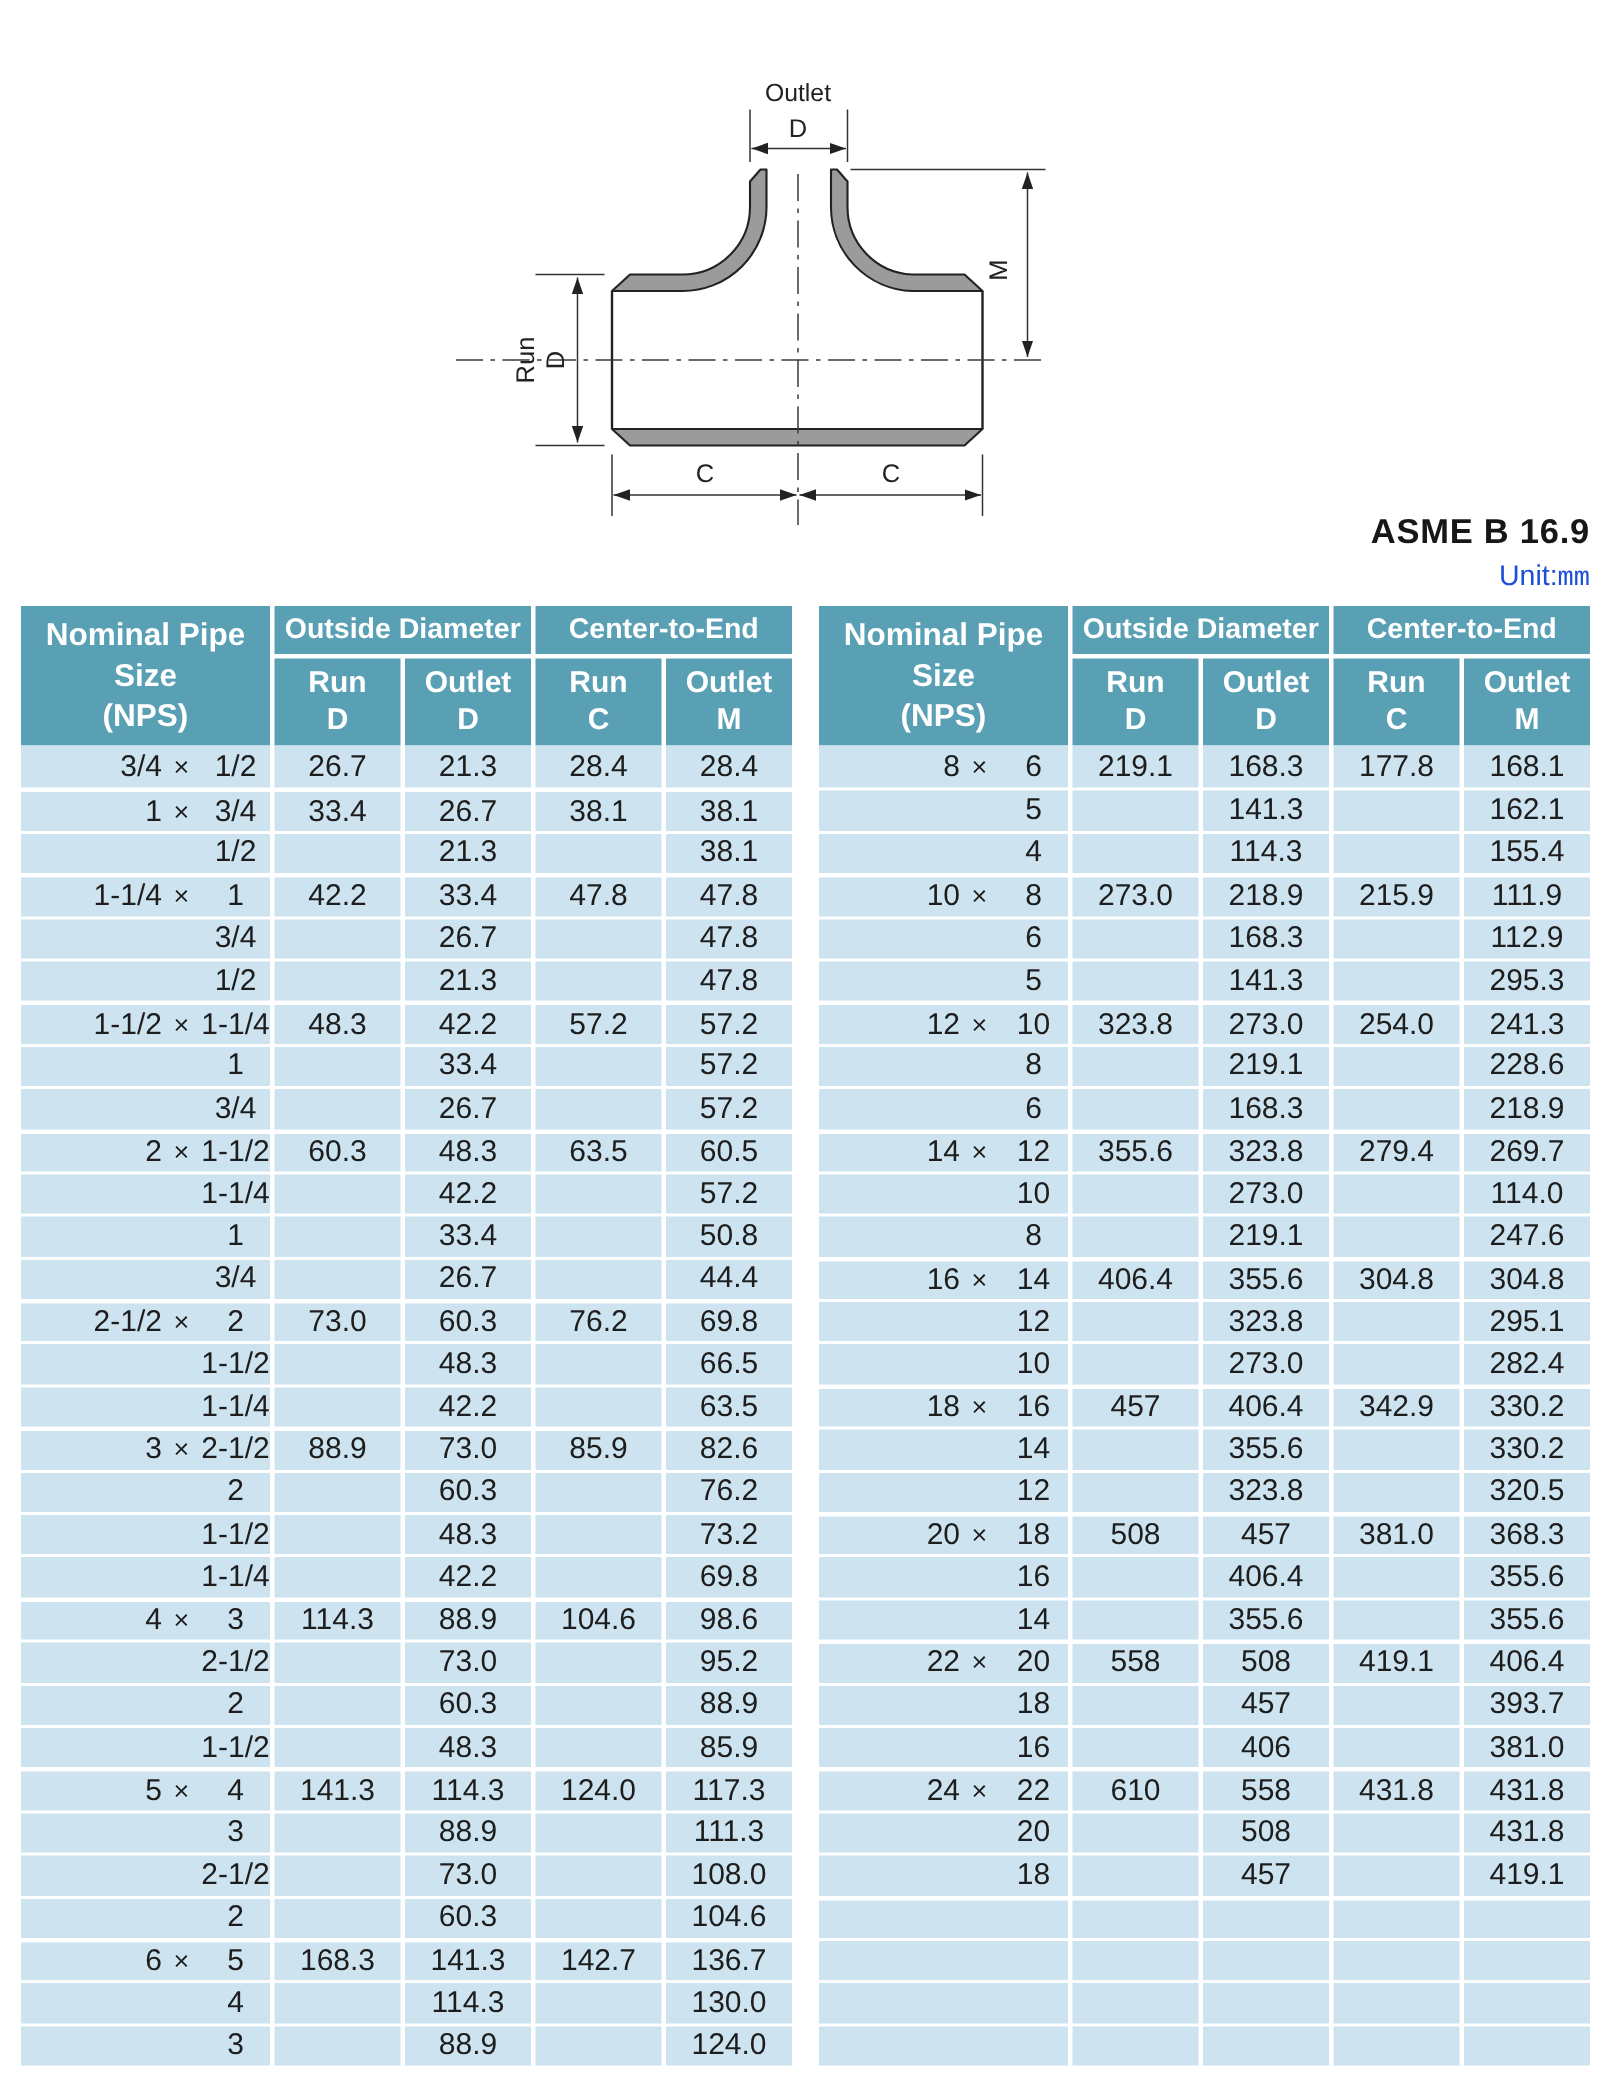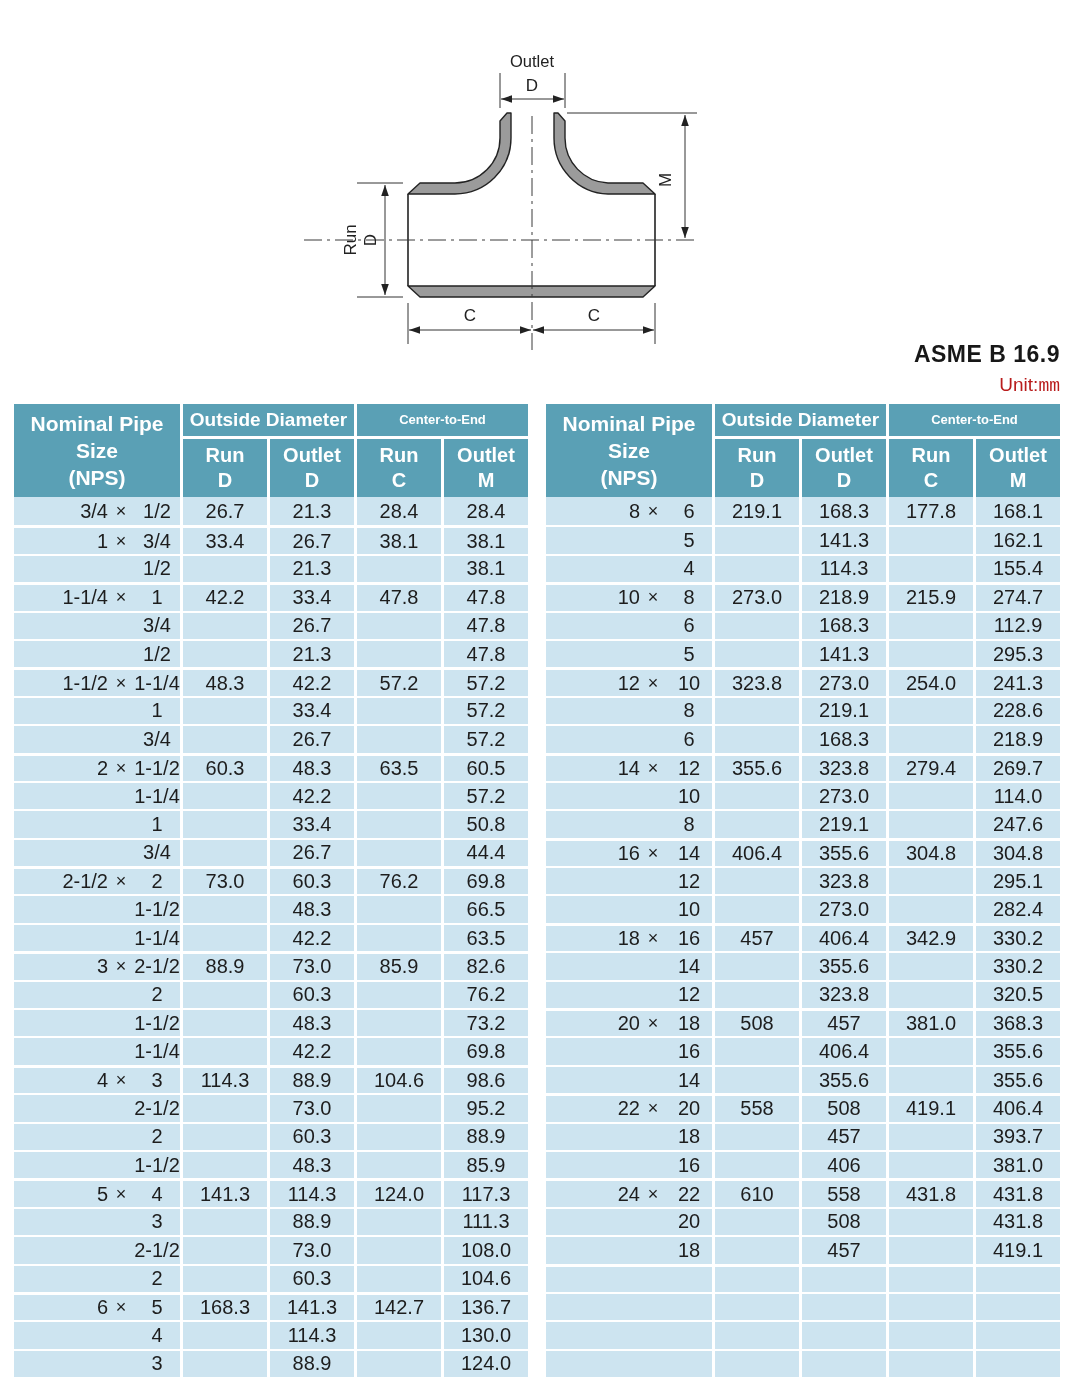--- a/index.html
+++ b/index.html
@@ -12,41 +12,41 @@
   body{
     width:1074px;height:1394px;background:#ffffff;position:relative;
     font-family:"Liberation Sans", sans-serif;color:var(--ink);
   }
   .diagram{position:absolute;left:0;top:0;}
   .std-title{
     position:absolute;top:341px;right:14px;font-size:23px;font-weight:bold;
     letter-spacing:0.5px;color:#171717;margin-left:15px;
   }
   .unit-note{
-    position:absolute;top:374px;right:14px;font-size:19px;color:#b91c1c;
+    position:absolute;top:374px;right:14px;font-size:19px;color:#1d4ed8;
   }
   .unit-note .unit-val{font-family:"Liberation Mono","DejaVu Sans Mono",monospace;font-size:18px;}
   .tables{
     position:absolute;top:404px;left:14px;display:flex;gap:18px;
   }
   .dim-table{width:514px;}
   .thead{
     display:grid;
     grid-template-columns:166px 84px 84px 84px 84px;
     grid-template-rows:32px 58px;
     column-gap:3px;row-gap:3px;
   }
   .hcell{
     background:var(--header-bg);color:#ffffff;font-weight:bold;
     display:flex;flex-direction:column;align-items:center;justify-content:center;
     text-align:center;line-height:1.2;
   }
   .h-nps{grid-column:1;grid-row:1/3;font-size:21px;line-height:1.3;}
   .h-od{grid-column:2/4;grid-row:1;font-size:19px;text-align:center;}
-  .h-ce{grid-column:4/6;grid-row:1;font-size:13px;}
+  .h-ce{grid-column:4/6;grid-row:1;font-size:19px;}
   .h-sub{grid-row:2;font-size:20px;line-height:1.25;}
   .tbody{width:100%;}
   .trow{
     display:grid;
     grid-template-columns:166px 84px 84px 84px 84px;
     column-gap:3px;
     height:var(--row-h);
   }
   .trow.sep-solid{border-top:3px solid #ffffff;}
   .trow.sep-dash{border-top:2px dashed #ffffff;}
@@ -557,21 +557,21 @@
         </div>
         <div class="trow sep-solid">
           <div class="cell nps">
             <span class="nps-run">10</span>
             <span class="nps-x">×</span>
             <span class="nps-outlet">8</span>
           </div>
           <div class="cell num">273.0</div>
           <div class="cell num">218.9</div>
           <div class="cell num">215.9</div>
-          <div class="cell num">274.7</div>
+          <div class="cell num">111.9</div>
         </div>
         <div class="trow sep-dash">
           <div class="cell nps">
             <span class="nps-run"></span>
             <span class="nps-x"></span>
             <span class="nps-outlet">6</span>
           </div>
           <div class="cell num"></div>
           <div class="cell num">168.3</div>
           <div class="cell num"></div>

